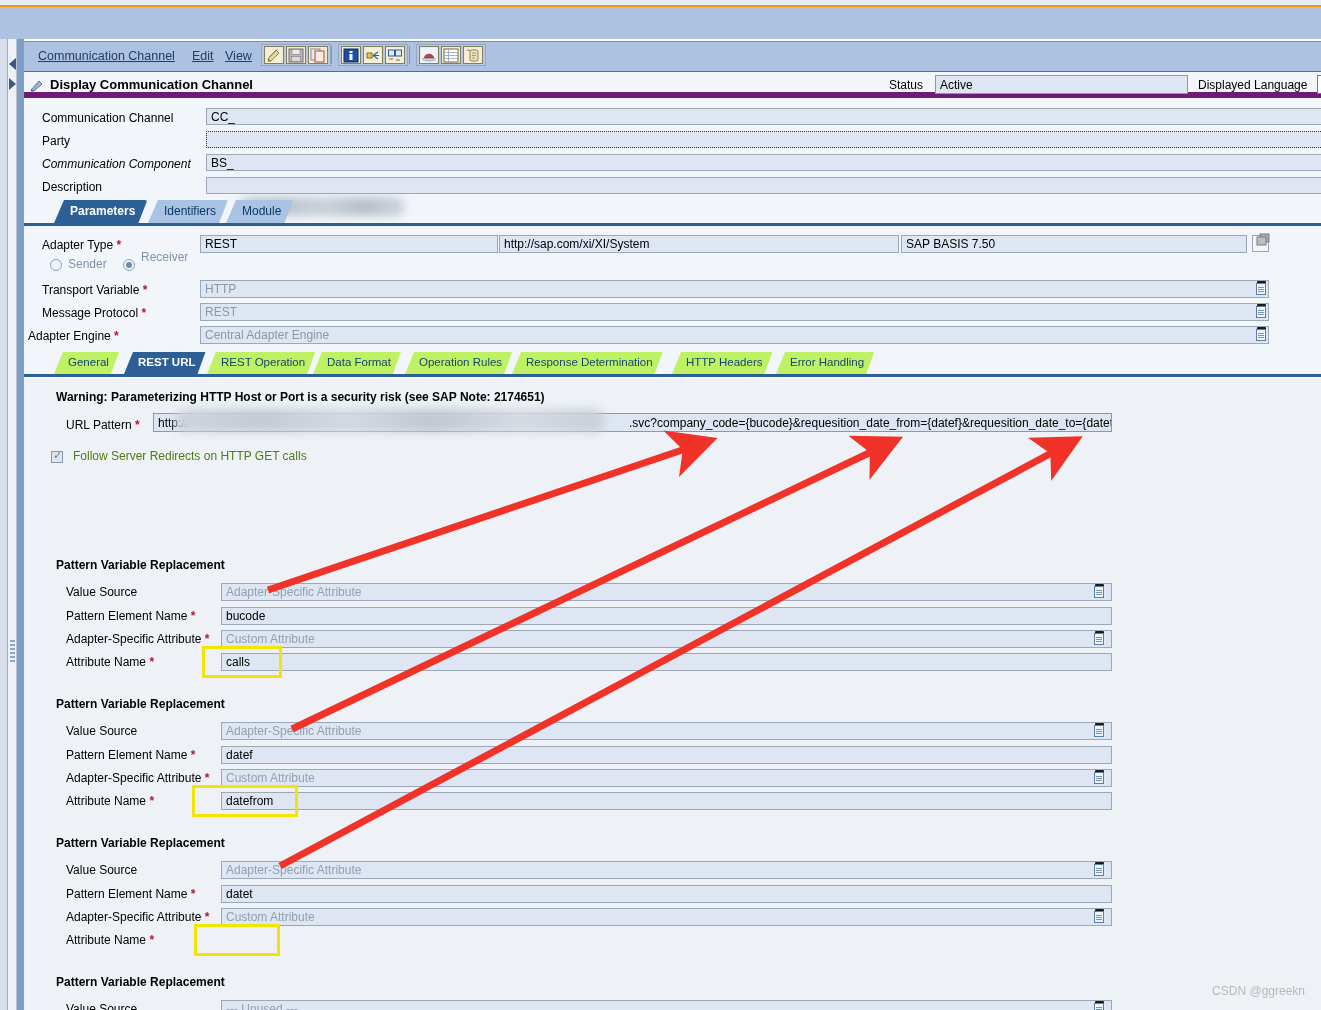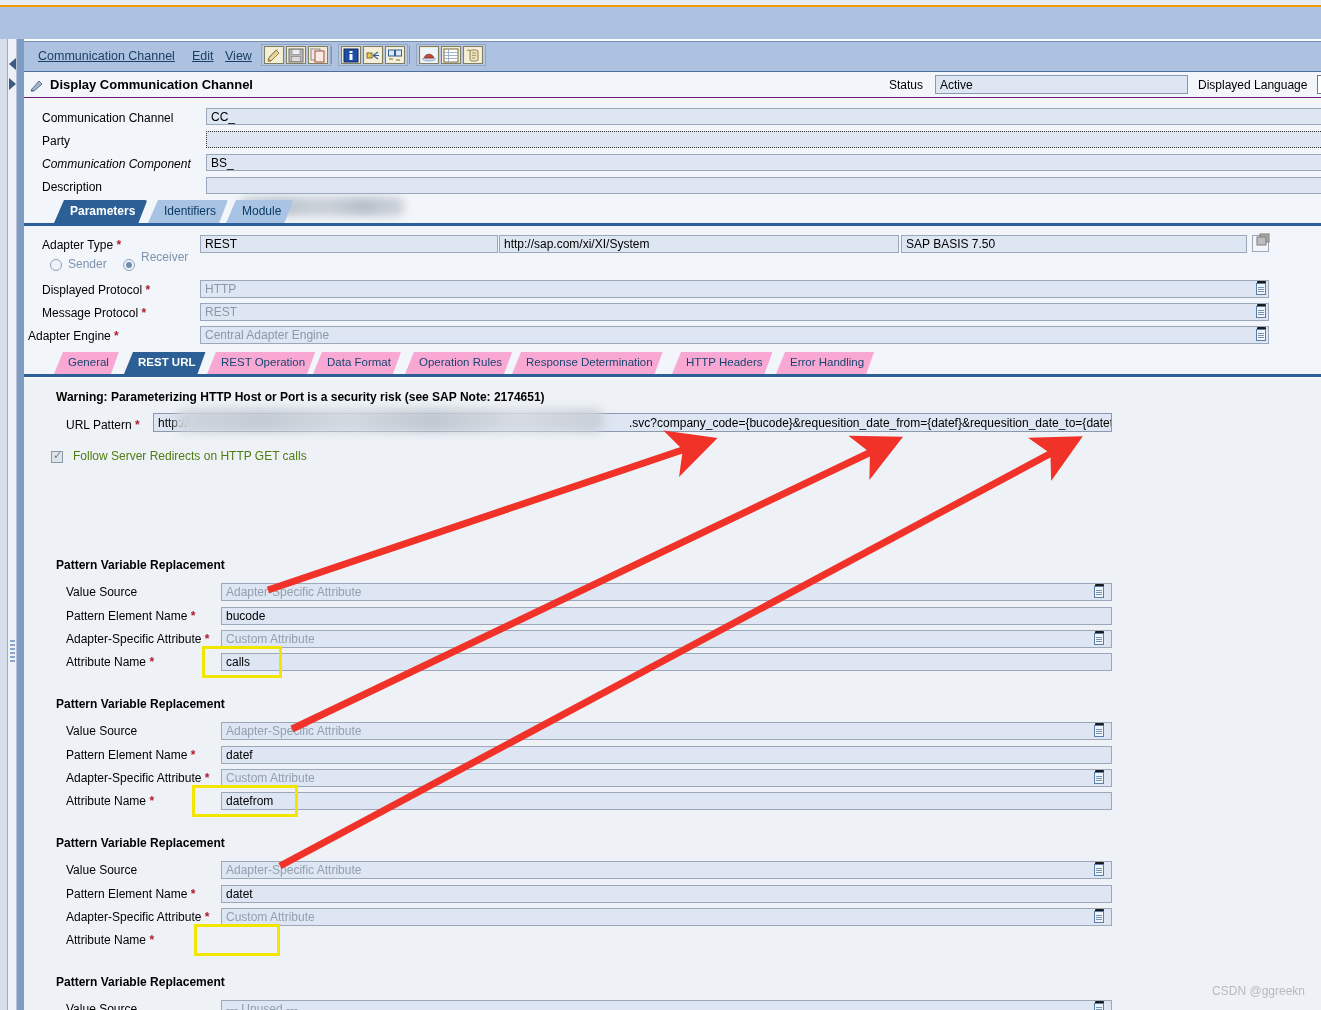--- a/index.html
+++ b/index.html
@@ -37,21 +37,21 @@
      background:#adc2e0; border-top:1px solid #6f8fb8; }
   .menu-item { position:absolute; top:7px; font-size:12.5px; color:#1c3f66; text-decoration:underline; cursor:pointer; white-space:nowrap; }
   .tb-group { position:absolute; top:44px; height:22px; background:#b9c8de; border:1px solid #93a7c1; display:flex; align-items:center; padding:0 1px; }
   .tb-btn { width:20px; height:18px; margin:0 1px; border:1px solid #7f7f66; background:#f2ead3; display:flex; align-items:center; justify-content:center; cursor:pointer; position:relative; overflow:hidden; }
   .tb-sep { position:absolute; top:46px; width:1px; height:18px; background:#8496ad; }
 
   
   .canvas { position:absolute; left:24px; top:71px; width:1297px; height:939px; background:#f2f5f9; border-top:1px solid #4a6f9c; }
 
   
-  .hdr-strip { position:absolute; left:0; top:0; width:1297px; height:26px; background:#f2f5f9; border-bottom:1px solid #701a75; }
+  .hdr-strip { position:absolute; left:0; top:0; width:1297px; height:26px; background:#f2f5f9; border-bottom:6px solid #701a75; }
   .hdr-title { position:absolute; left:26px; top:5px; font-weight:bold; font-size:13px; color:#000; }
   .hdr-icon { position:absolute; left:6px; top:6px; width:15px; height:14px; }
 
   .lbl-status { position:absolute; left:865px; top:6px; font-size:12px; }
   .fld-status { position:absolute; left:911px; top:3px; width:253px; height:19px; background:#dde6f2; border:1px solid #8a99ad; padding:2px 0 0 4px; font-size:12px; color:#000; }
   .lbl-lang { position:absolute; left:1174px; top:6px; font-size:12px; }
   .fld-lang { position:absolute; left:1293px; top:3px; width:30px; height:19px; background:#fff; border:1px solid #6d7b8c; padding:2px 0 0 3px; font-size:12px; overflow:hidden; white-space:nowrap; }
 
   
   .hblk { position:absolute; left:0; top:27px; width:1297px; height:75px; background:#f2f5f9; }
@@ -78,21 +78,21 @@
   .radio { position:absolute; width:12px; height:12px; border:1px solid #8ea2bb; border-radius:50%; background:#eef3f9; }
   .radio.on:after { content:""; position:absolute; left:2px; top:2px; width:6px; height:6px; border-radius:50%; background:#6d8cb0; }
   .radio-lbl { position:absolute; font-size:12px; color:#7f93ad; }
   .vh { position:absolute; width:13px; height:15px; cursor:pointer; }
 
   .boxbtn { position:absolute; width:17px; height:17px; background:#f2f5f9; cursor:pointer; }
 
   
   .tabstrip2 { position:absolute; left:0; top:280px; width:1297px; height:26px; }
   .tab2 { position:absolute; height:22px; line-height:21px; font-size:11.5px; padding:0 10px 0 14px; color:#16456f;
-          background:#f9a8d4; cursor:pointer; white-space:nowrap;
+          background:#bef264; cursor:pointer; white-space:nowrap;
           clip-path: polygon(9px 0, 100% 0, calc(100% - 8px) 100%, 0 100%); }
   .tab2.sel { background:#2c5f96; color:#fff; font-weight:bold; }
   .tabstrip2-underline { position:absolute; left:0; top:302px; width:1297px; height:3px; background:#2c5f96; }
 
   
   .pane { position:absolute; left:0; top:305px; width:1297px; height:634px; background:#eef2f7; border-top:1px solid #fff; }
   .warn { position:absolute; left:32px; top:12px; font-size:12px; font-weight:bold; color:#000; }
   .urlrow-lbl { position:absolute; left:42px; top:40px; font-size:12px; }
   .urlfld { position:absolute; left:129px; top:35px; width:959px; height:19px; background:#dde6f2; border:1px solid #8a99ad;
             font-size:12px; padding:2px 0 0 4px; white-space:nowrap; overflow:hidden; }
@@ -269,21 +269,21 @@
             <rect x="1" y="5" width="9" height="8" fill="#bdbdbd" stroke="#7d7d7d"></rect>
           </svg>
       </div>
 
       <div class="radio" style="left:26px; top:33px;"></div>
       <div class="radio-lbl" style="left:44px; top:31px;">Sender</div>
       <div class="radio on" style="left:99px; top:33px;"></div>
       <div class="radio-lbl" style="left:117px; top:24px;">Receiver</div>
 
       <div class="arow-lbl" style="left:18px; top:57px;">
-        <span>Displayed Protocol</span> <span class="req">*</span>
+        <span>Transport Variable</span> <span class="req">*</span>
       </div>
       <div class="afld dis" style="left:176px; top:54px; width:1069px;">HTTP</div>
       <div class="vh" style="left:1231px; top:55px;">
         <div class="vhicon">
             <div class="cap"></div>
             <div class="pg"></div>
             <div class="ln" style="top:6px"></div>
             <div class="ln" style="top:8px"></div>
             <div class="ln" style="top:10px"></div>
           </div>

